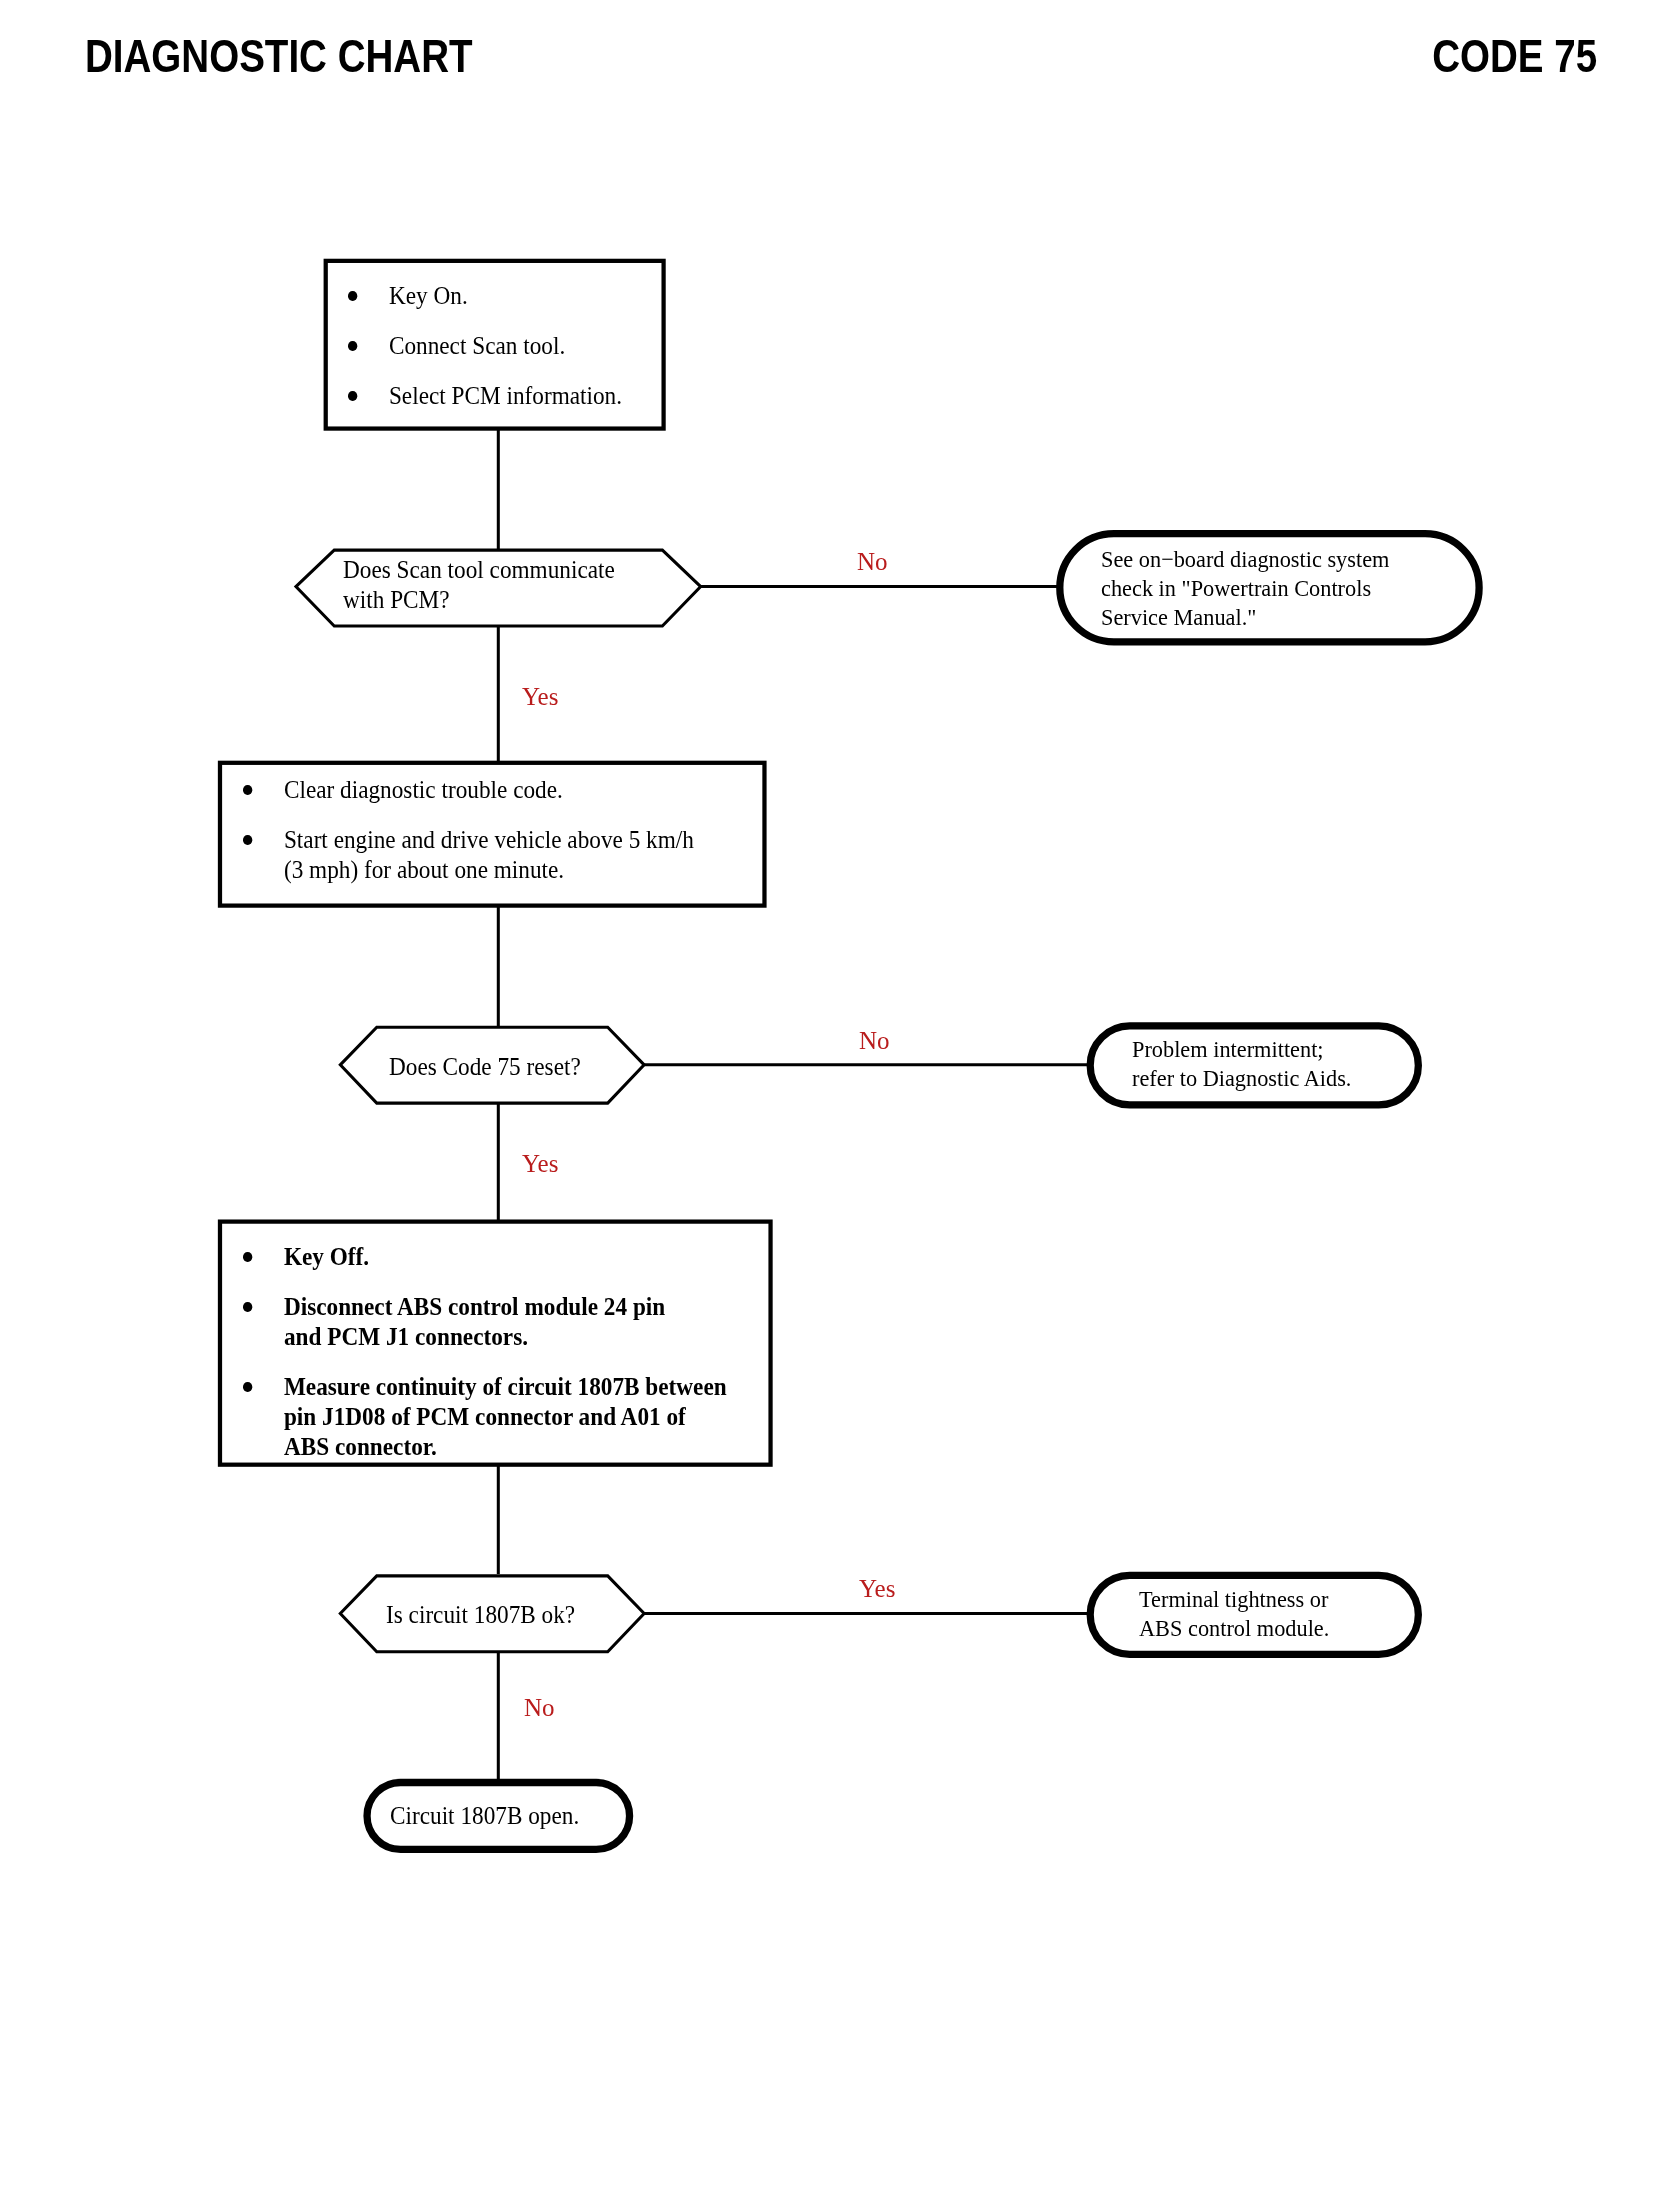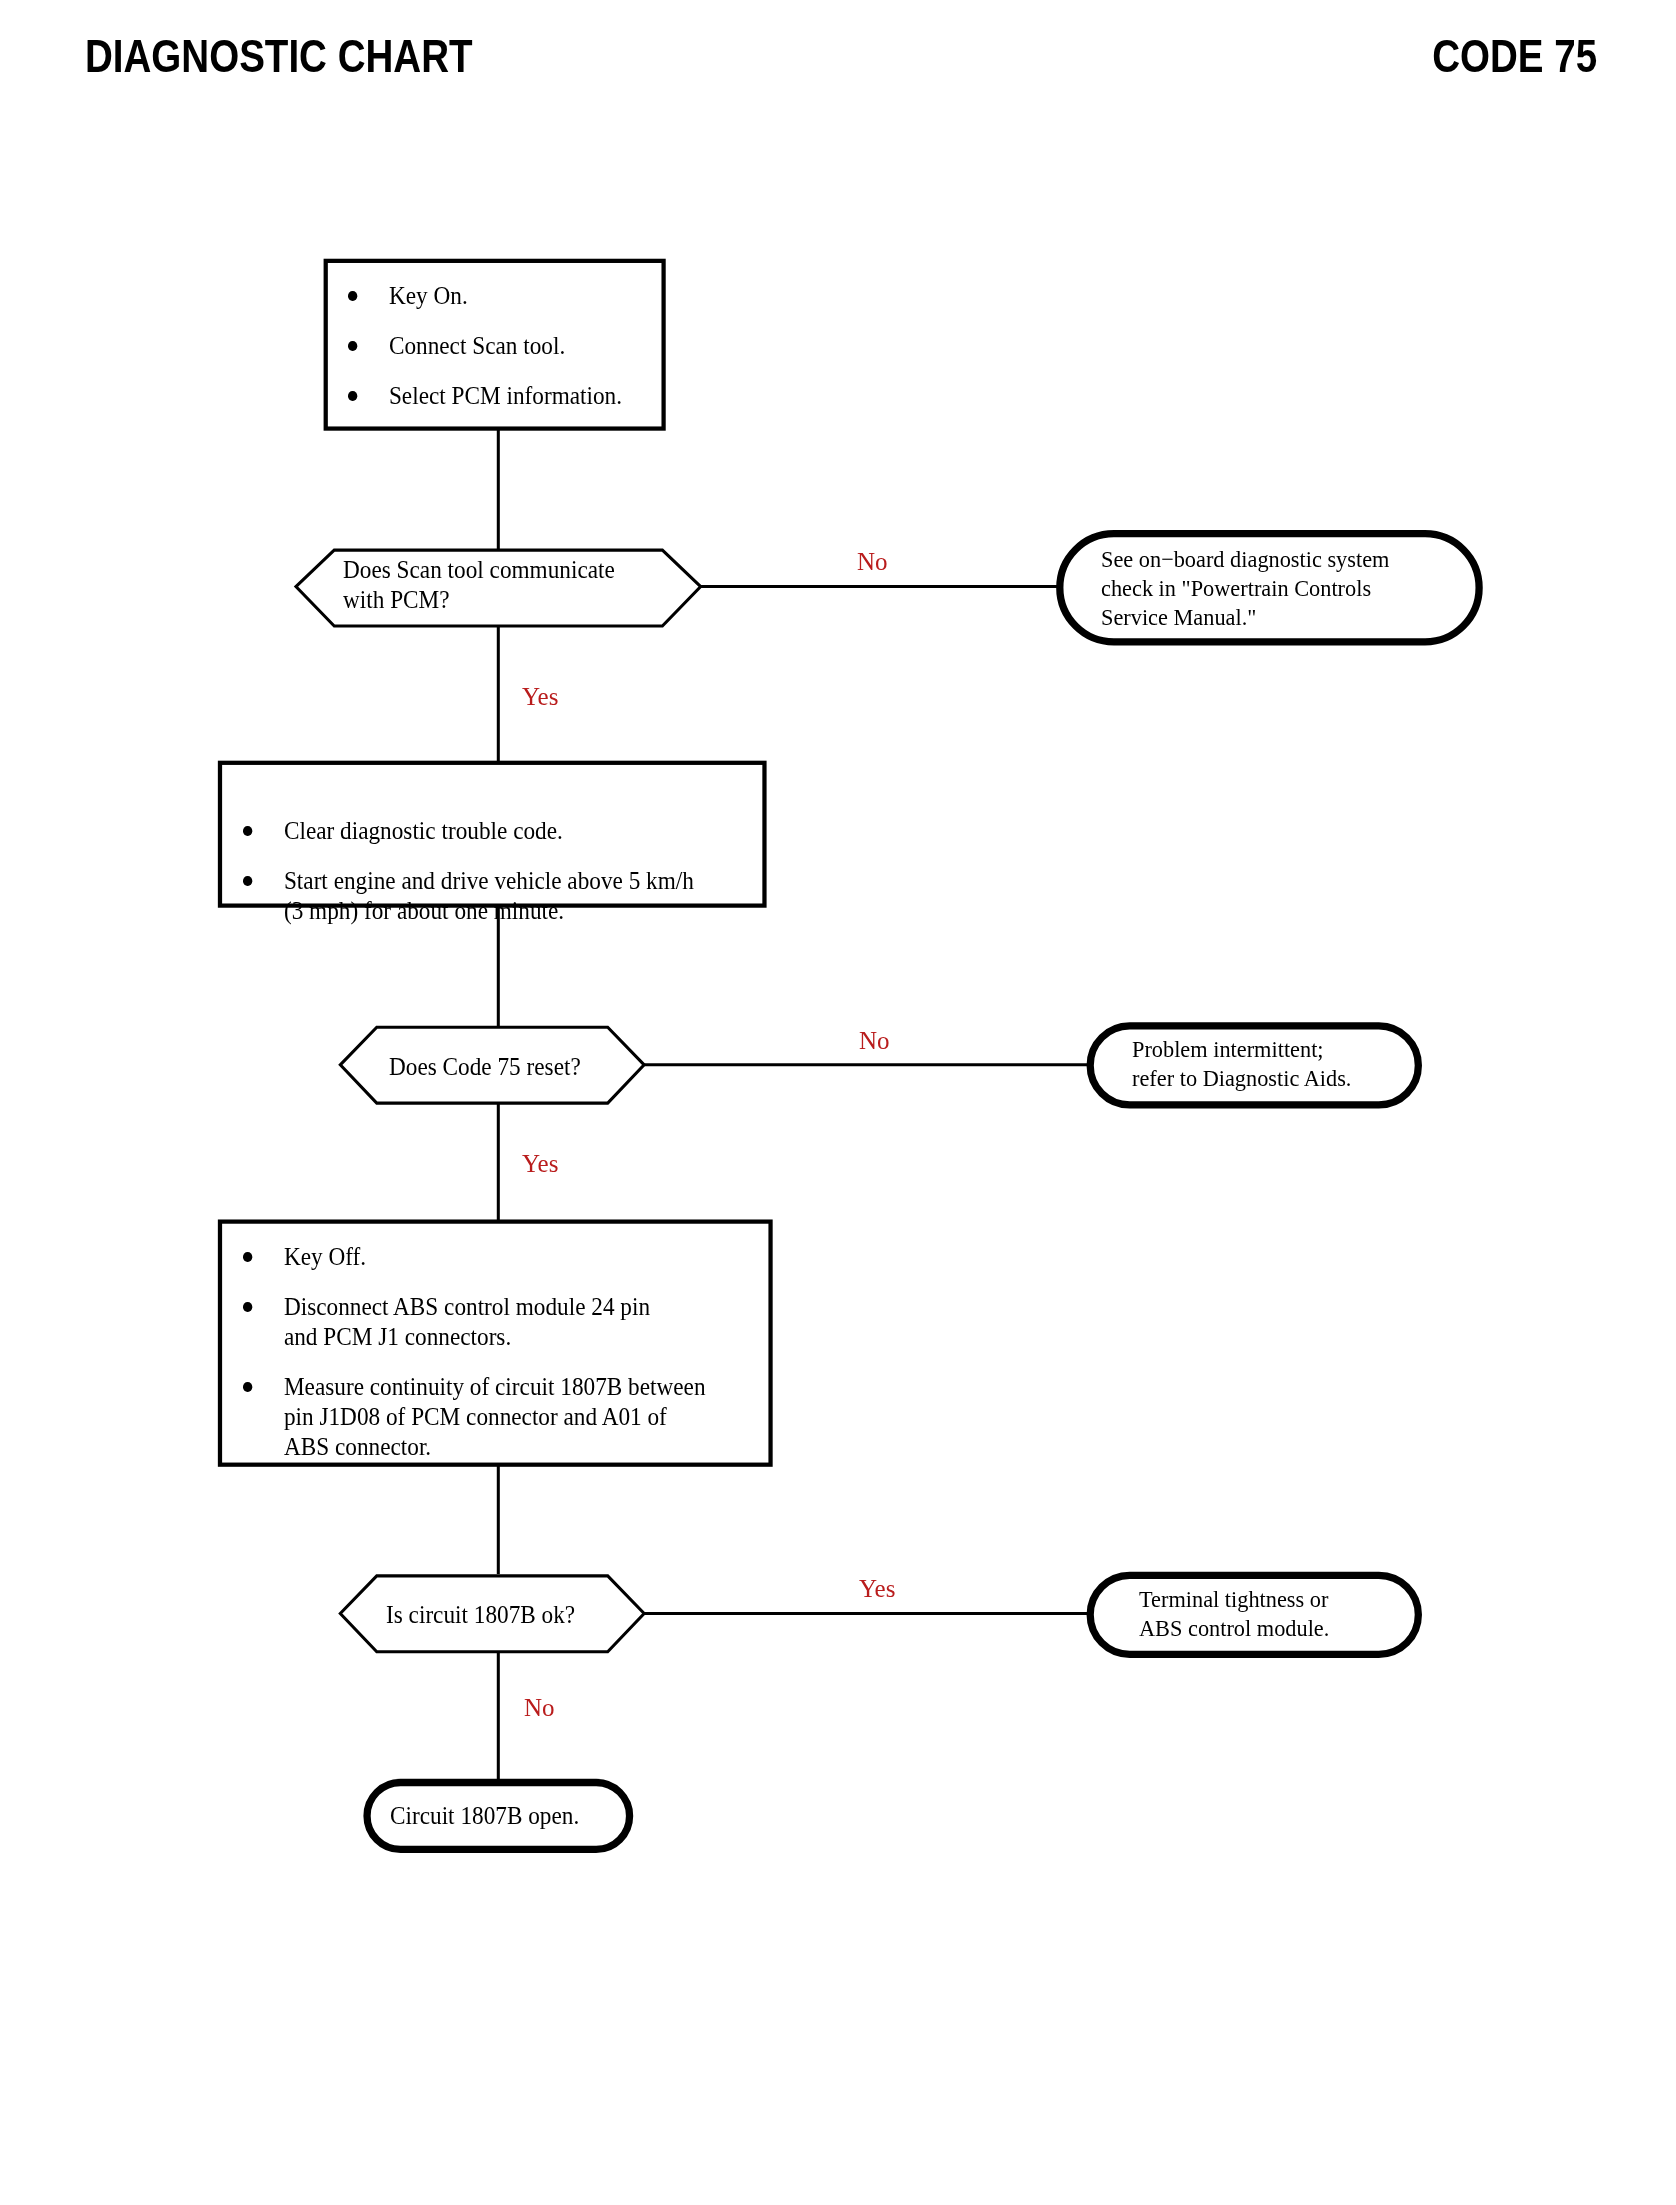--- a/index.html
+++ b/index.html
@@ -171,32 +171,32 @@
     <li><span class="bullet-dot"></span><span>Select PCM information.</span></li>
   </ul>
 
   <div class="node-text" style="left:343px; top:555px; width:340px;">Does Scan tool communicate
 with PCM?</div>
 
   <div class="node-text" style="left:1101px; top:545px; width:389px; font-size:24px; line-height:29px;">See on−board diagnostic system
 check in "Powertrain Controls
 Service Manual."</div>
 
-  <ul class="bullet-list" style="left:243px; top:816px; width:535px;">
+  <ul class="bullet-list" style="left:243px; top:775px; width:535px;">
     <li><span class="bullet-dot"></span><span>Clear diagnostic trouble code.</span></li>
     <li><span class="bullet-dot"></span><span>Start engine and drive vehicle above 5 km/h
 (3 mph) for about one minute.</span></li>
   </ul>
 
   <div class="node-text" style="left:389px; top:1052px; width:243px;">Does Code 75 reset?</div>
 
   <div class="node-text" style="left:1132px; top:1035px; width:286px; font-size:24px; line-height:29px;">Problem intermittent;
 refer to Diagnostic Aids.</div>
 
-  <ul class="bullet-list" style="left:243px; top:1242px; width:535px;">
+  <ul class="bullet-list" style="left:243px; top:1242px; width:535px;font-weight:bold;">
     <li><span class="bullet-dot"></span><span>Key Off.</span></li>
     <li><span class="bullet-dot"></span><span>Disconnect ABS control module 24 pin
 and PCM J1 connectors.</span></li>
     <li><span class="bullet-dot"></span><span>Measure continuity of circuit 1807B between
 pin J1D08 of PCM connector and A01 of
 ABS connector.</span></li>
   </ul>
 
   <div class="node-text" style="left:386px; top:1600px; width:255px;">Is circuit 1807B ok?</div>
 

